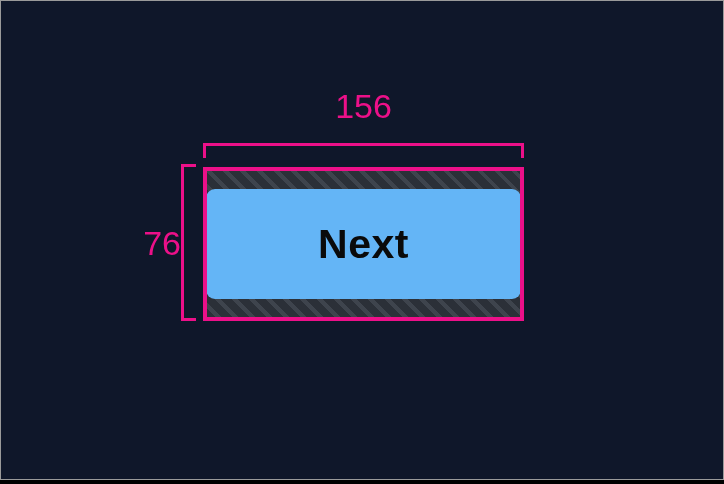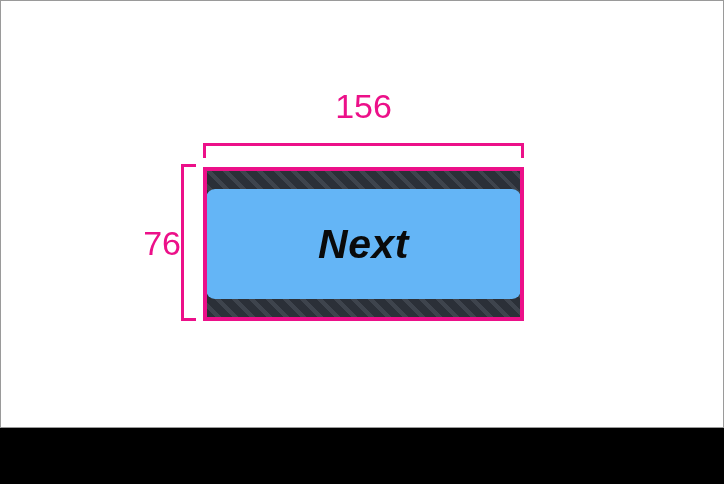--- a/index.html
+++ b/index.html
@@ -7,38 +7,37 @@
     padding: 0;
     background: #000;
   }
   body {
     font-family: "Liberation Sans", sans-serif;
   }
 
   .screenshot {
     position: relative;
     width: 724px;
-    height: 428px;
-    background: #ffffff;
+    height: 480px;
+    background: #0f172a;
     box-sizing: border-box;
     border: 1px solid #9a9a9a;
     overflow: hidden;
     padding-left: 12px;
   }
 
   
 
   .element-wrap {
     position: absolute;
     left: 202px;
     top: 166px;
     width: 321px;
     height: 154px;
     box-sizing: border-box;
-    font-style: italic;
   }
 
   
   .element-hatch {
     position: absolute;
     left: 0;
     top: 0;
     right: 0;
     bottom: 0;
     background-color: #2e333b;

